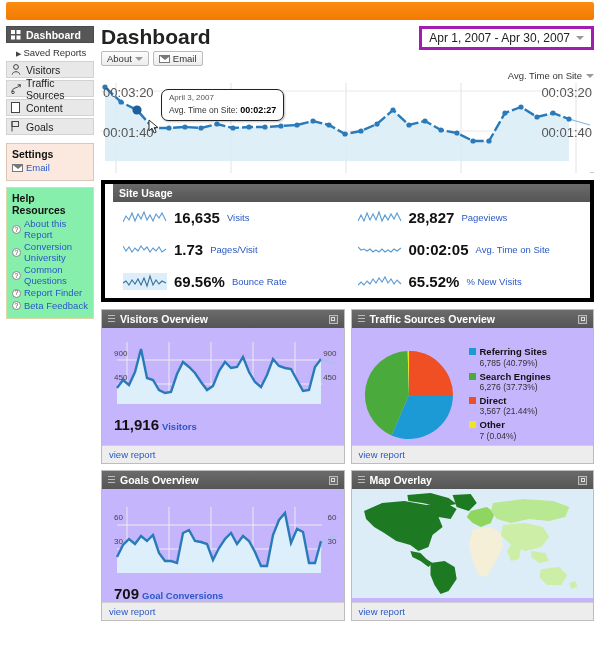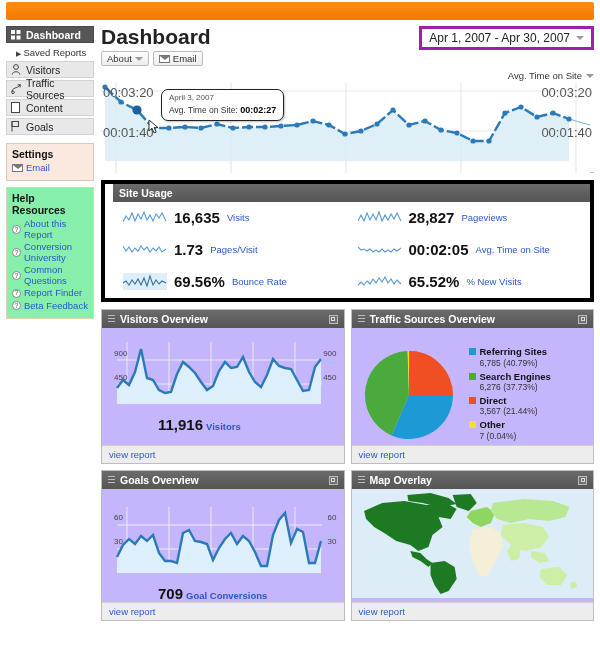--- a/index.html
+++ b/index.html
@@ -135,21 +135,21 @@
   .minbox i { display:block;width:4px;height:4px;border:1px solid #ddd;}
   .usage-grid { display: grid; grid-template-columns: 1fr 1fr; padding: 5px 4px 6px 4px; gap: 11px 0; }
   .usage-cell { display: flex; align-items: center; gap: 7px; padding: 2px 0 2px 6px; }
   .usage-cell .val { font-size: 15px; font-weight: bold; color: #111; }
   .usage-cell .lab { font-size: 9.5px; color: #2a58c6; }
 
   
   .widgets { display: grid; grid-template-columns: 1fr 1fr; gap: 6px; margin-top: 7px; }
   .widget { border: 1px solid #bdbdbd; background: #c4b5fd; display:flex; flex-direction:column; }
   .widget .wbody { flex:1; padding: 14px 5px 0 5px; position: relative; }
-  .widget .bignum { font-size: 15px; font-weight: bold; color: #111; padding: 2px 0 0 4px; margin-left: 44px; }
+  .widget .bignum { font-size: 15px; font-weight: bold; color: #111; padding: 2px 0 0 4px; }
   .widget .bignum span { font-size: 9.5px; font-weight: bold; color: #2a58c6; margin-left:3px;}
   .widget .wfoot {
     background: #ededed; border-top: 1px solid #cfcfcf;
     padding: 3px 7px; font-size: 9.5px;
   }
   .widget .wfoot a { color: #2a58c6; text-decoration: none; text-align: right; }
   .spark-lab { position:absolute; font-size:8px; color:#444; }
 
   
   .pie-wrap { display:flex; align-items:center; padding: 3px 0 0 0; }

